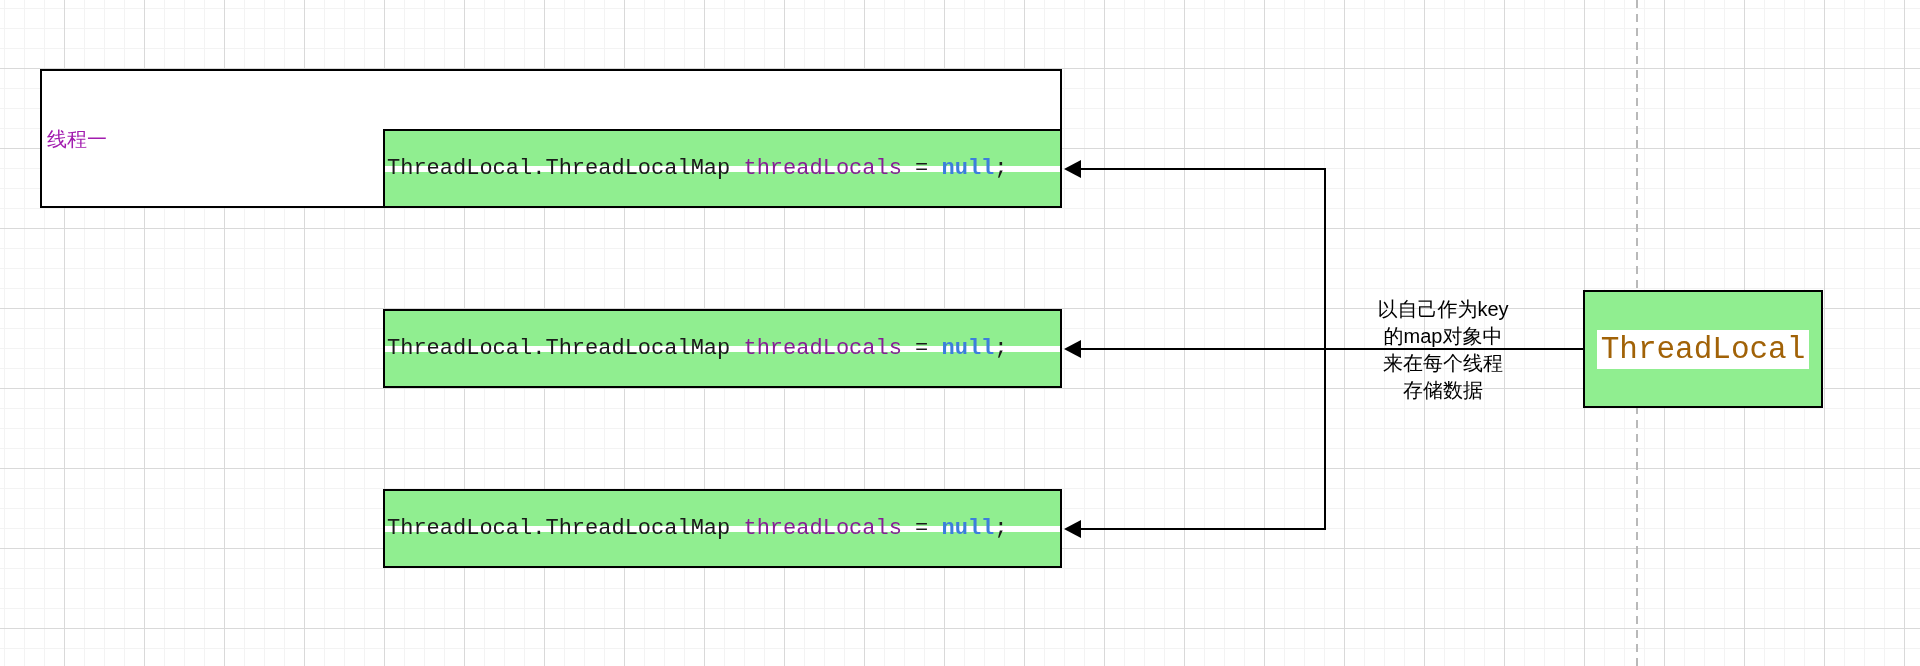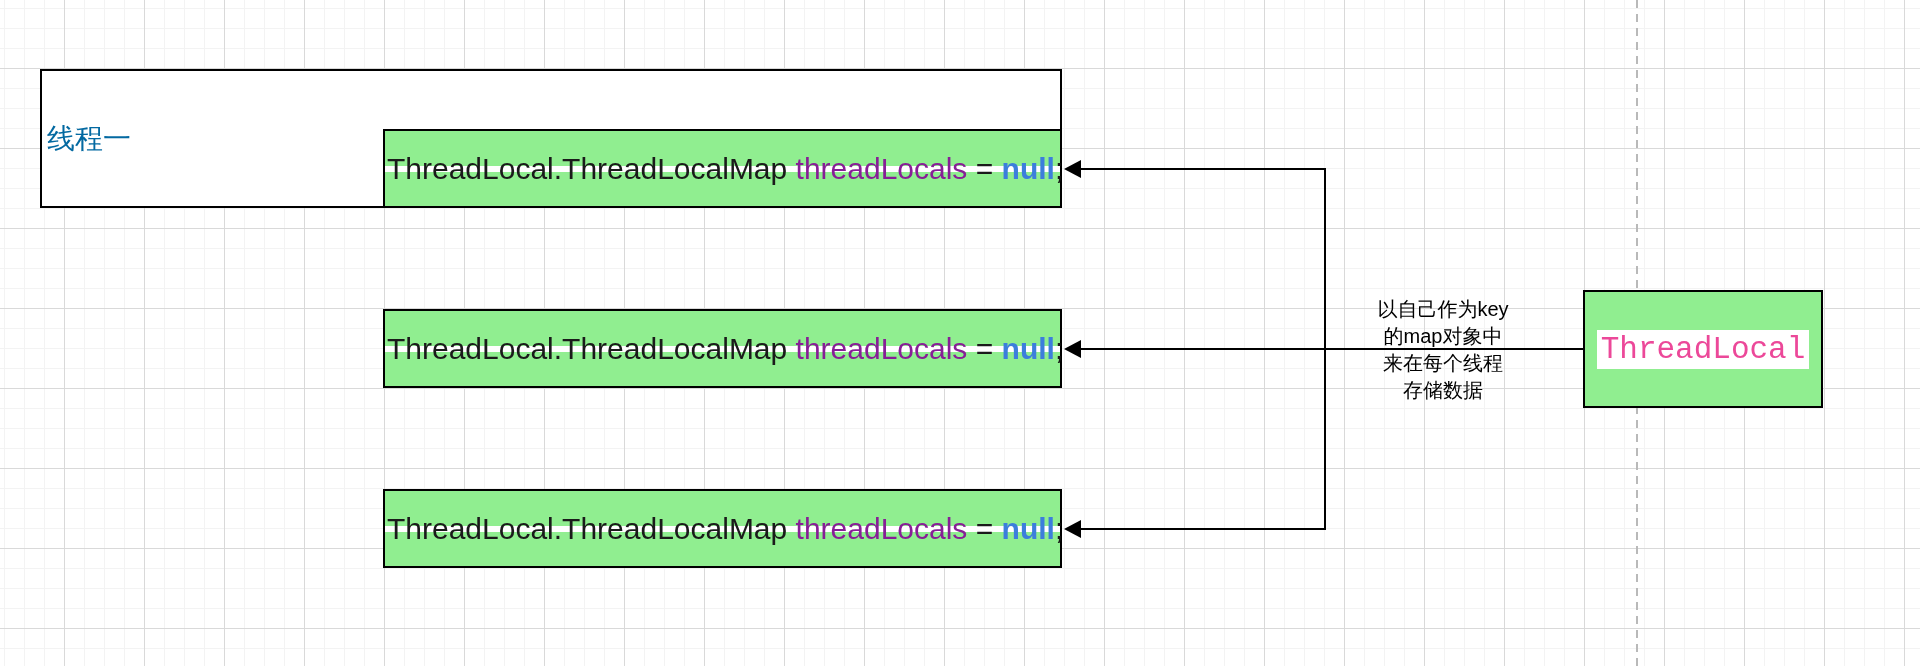--- a/index.html
+++ b/index.html
@@ -24,38 +24,38 @@
   .thread-box{
     position:absolute;left:40px;width:1022px;
     background:#ffffff;border:2px solid #000000;
     box-sizing:border-box;
     display:flex;align-items:center;
   }
   .thread-box.t1{top:69px;height:139px;}
   .thread-box.t2{top:230px;height:160px;}
   .thread-box.t3{top:409px;height:160px;}
   .thread-label{
-    padding-left:5px;font-size:28px;color:#0369a1;line-height:1;
+    padding-left:5px;font-size:20px;color:#a21caf;line-height:1;
   }
   .code-box{
     position:absolute;left:383px;width:679px;height:79px;
     background:#90EE90;border:2px solid #000000;box-sizing:border-box;
     display:flex;align-items:center;
   }
   .code-box.c1{top:129px;}
   .code-box.c2{top:309px;}
   .code-box.c3{top:489px;}
   .code-stripe{
     position:absolute;left:0;right:0;top:50%;margin-top:-3px;height:6px;
     background:#ffffff;z-index:0;
   }
   .code-line{
     position:relative;z-index:1;white-space:pre;padding-left:2px;
-    font-family:Liberation Sans, sans-serif;
-    font-size:30px;color:#1a1a1a;line-height:1;
+    font-family:Liberation Mono, monospace;
+    font-size:22px;color:#1a1a1a;line-height:1;
   }
   .tok-field{color:#871E96;}
   .tok-keyword{color:#3C7EDC;font-weight:bold;}
   .edge{position:absolute;background:#000000;}
   .edge.h{height:2px;}
   .edge.v{width:2px;}
   .edge-h1{left:1076px;top:168px;width:250px;}
   .edge-h2{left:1076px;top:348px;width:509px;}
   .edge-h3{left:1076px;top:528px;width:250px;}
   .edge-v1{left:1324px;top:168px;height:362px;}
@@ -72,21 +72,21 @@
     text-align:center;font-size:20px;line-height:27px;color:#000000;z-index:2;
   }
   .tl-node{
     position:absolute;left:1583px;top:290px;width:240px;height:118px;
     background:#90EE90;border:2px solid #000000;box-sizing:border-box;
     display:flex;align-items:center;justify-content:center;z-index:2;
   }
   .tl-label{
     background:#ffffff;padding:4px 4px;
     font-family:"Liberation Mono","DejaVu Sans Mono",monospace;
-    font-size:31px;color:#ec4899;line-height:1;
+    font-size:31px;color:#a16207;line-height:1;
   }
 </style>
 </head>
 <body>
 
 <div class="canvas">
 
   <div class="page-break"></div>
 
   <div class="thread-box t1">

